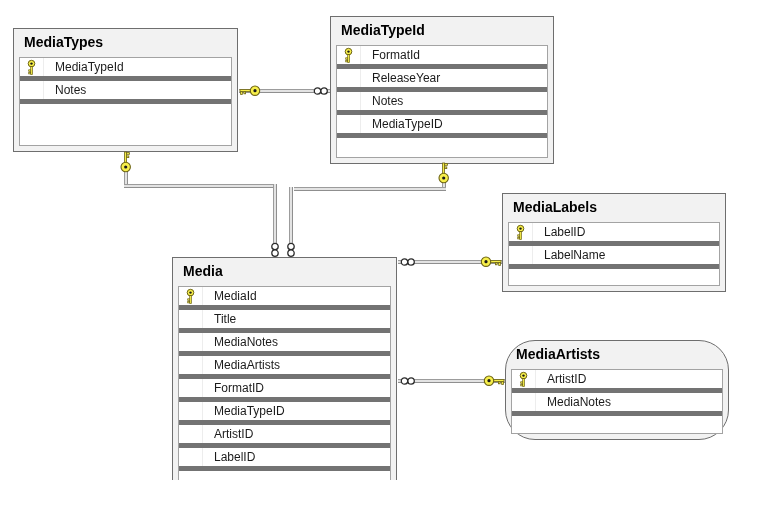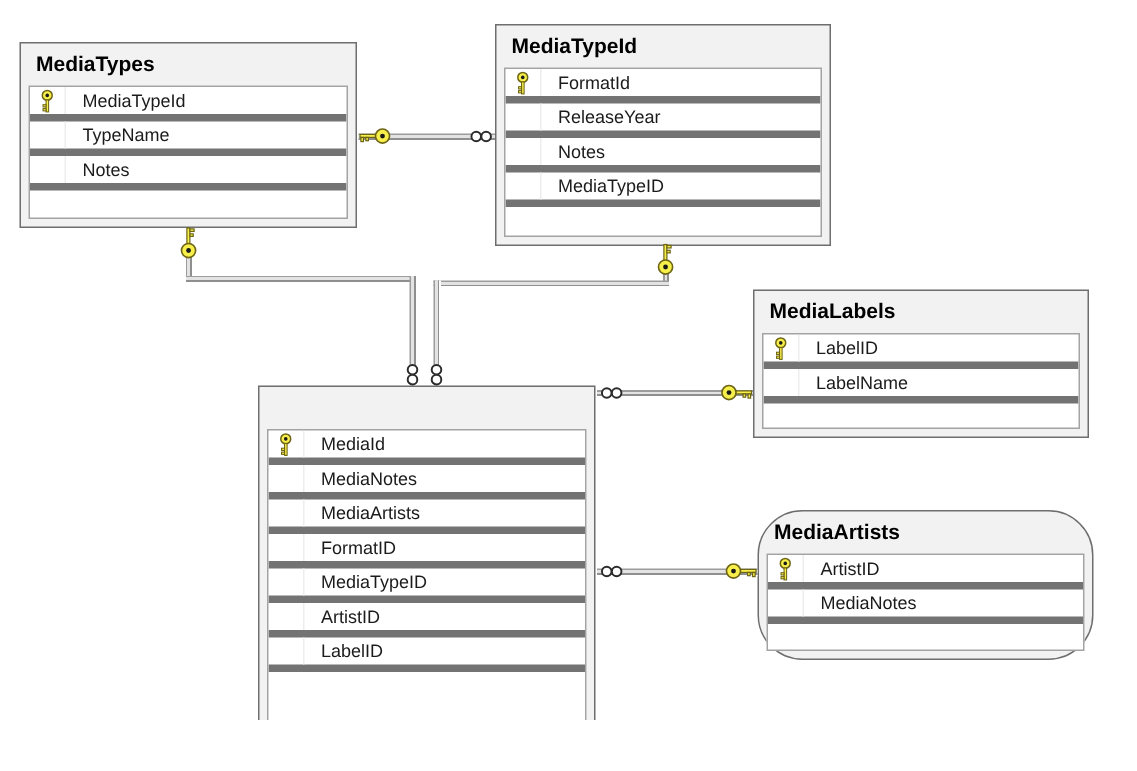--- a/index.html
+++ b/index.html
@@ -57,24 +57,20 @@
               <circle cx="5.5" cy="4.6" r="3.3" fill="#f7ef4a" stroke="#6d6414" stroke-width="1"></circle>
               <circle cx="5.5" cy="4.6" r="1.2" fill="#1a1a1a"></circle>
               <rect x="4.7" y="7.6" width="1.7" height="8" fill="#f7ef4a" stroke="#6d6414" stroke-width="0.7"></rect>
               <rect x="2.7" y="10.8" width="2" height="1.5" fill="#f7ef4a" stroke="#6d6414" stroke-width="0.7"></rect>
               <rect x="2.7" y="13.4" width="2" height="1.5" fill="#f7ef4a" stroke="#6d6414" stroke-width="0.7"></rect>
             </svg>
           </span>
     <span class="colname">MediaTypeId</span>
   </div>
 
-  <div class="row">
-    <span class="keycell"></span>
-    <span class="colname">TypeName</span>
-  </div>
 
   <div class="row">
     <span class="keycell"></span>
     <span class="colname">Notes</span>
   </div>
 </div>
   </div>
 
   <div class="tbl" style="left: 330px; top: 16px; width: 224px; height: 148px;">
     <div class="tbl-title">MediaTypeId</div>
@@ -126,34 +122,39 @@
   </div>
 
   <div class="row">
     <span class="keycell"></span>
     <span class="colname">LabelName</span>
   </div>
 </div>
   </div>
 
   <div class="tbl" style="left: 172px; top: 257px; width: 225px; height: 244px;">
+    <div class="tbl-title">Media</div>
     <div class="tbl-panel">
   <div class="row">
     <span class="keycell">
             <svg width="11" height="17" viewBox="0 0 11 17">
               <circle cx="5.5" cy="4.6" r="3.3" fill="#f7ef4a" stroke="#6d6414" stroke-width="1"></circle>
               <circle cx="5.5" cy="4.6" r="1.2" fill="#1a1a1a"></circle>
               <rect x="4.7" y="7.6" width="1.7" height="8" fill="#f7ef4a" stroke="#6d6414" stroke-width="0.7"></rect>
               <rect x="2.7" y="10.8" width="2" height="1.5" fill="#f7ef4a" stroke="#6d6414" stroke-width="0.7"></rect>
               <rect x="2.7" y="13.4" width="2" height="1.5" fill="#f7ef4a" stroke="#6d6414" stroke-width="0.7"></rect>
             </svg>
           </span>
     <span class="colname">MediaId</span>
   </div>
 
+  <div class="row">
+    <span class="keycell"></span>
+    <span class="colname">Title</span>
+  </div>
 
   <div class="row">
     <span class="keycell"></span>
     <span class="colname">MediaNotes</span>
   </div>
 
   <div class="row">
     <span class="keycell"></span>
     <span class="colname">MediaArtists</span>
   </div>

